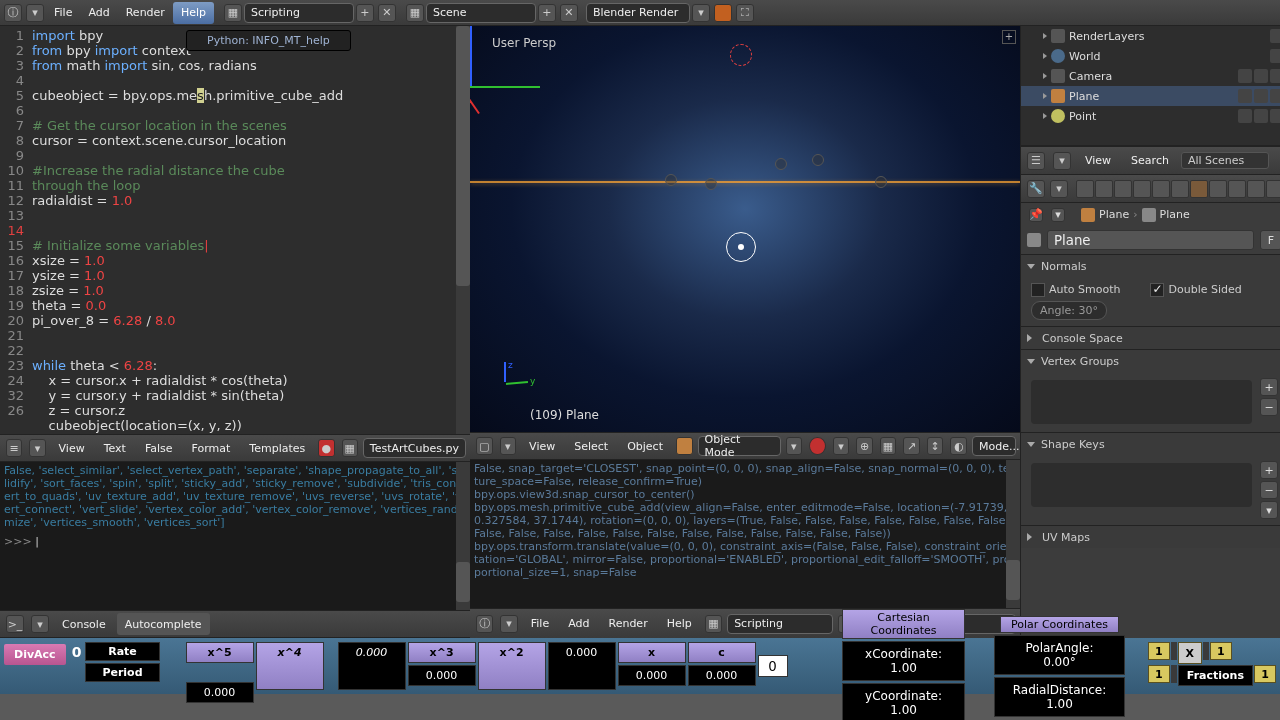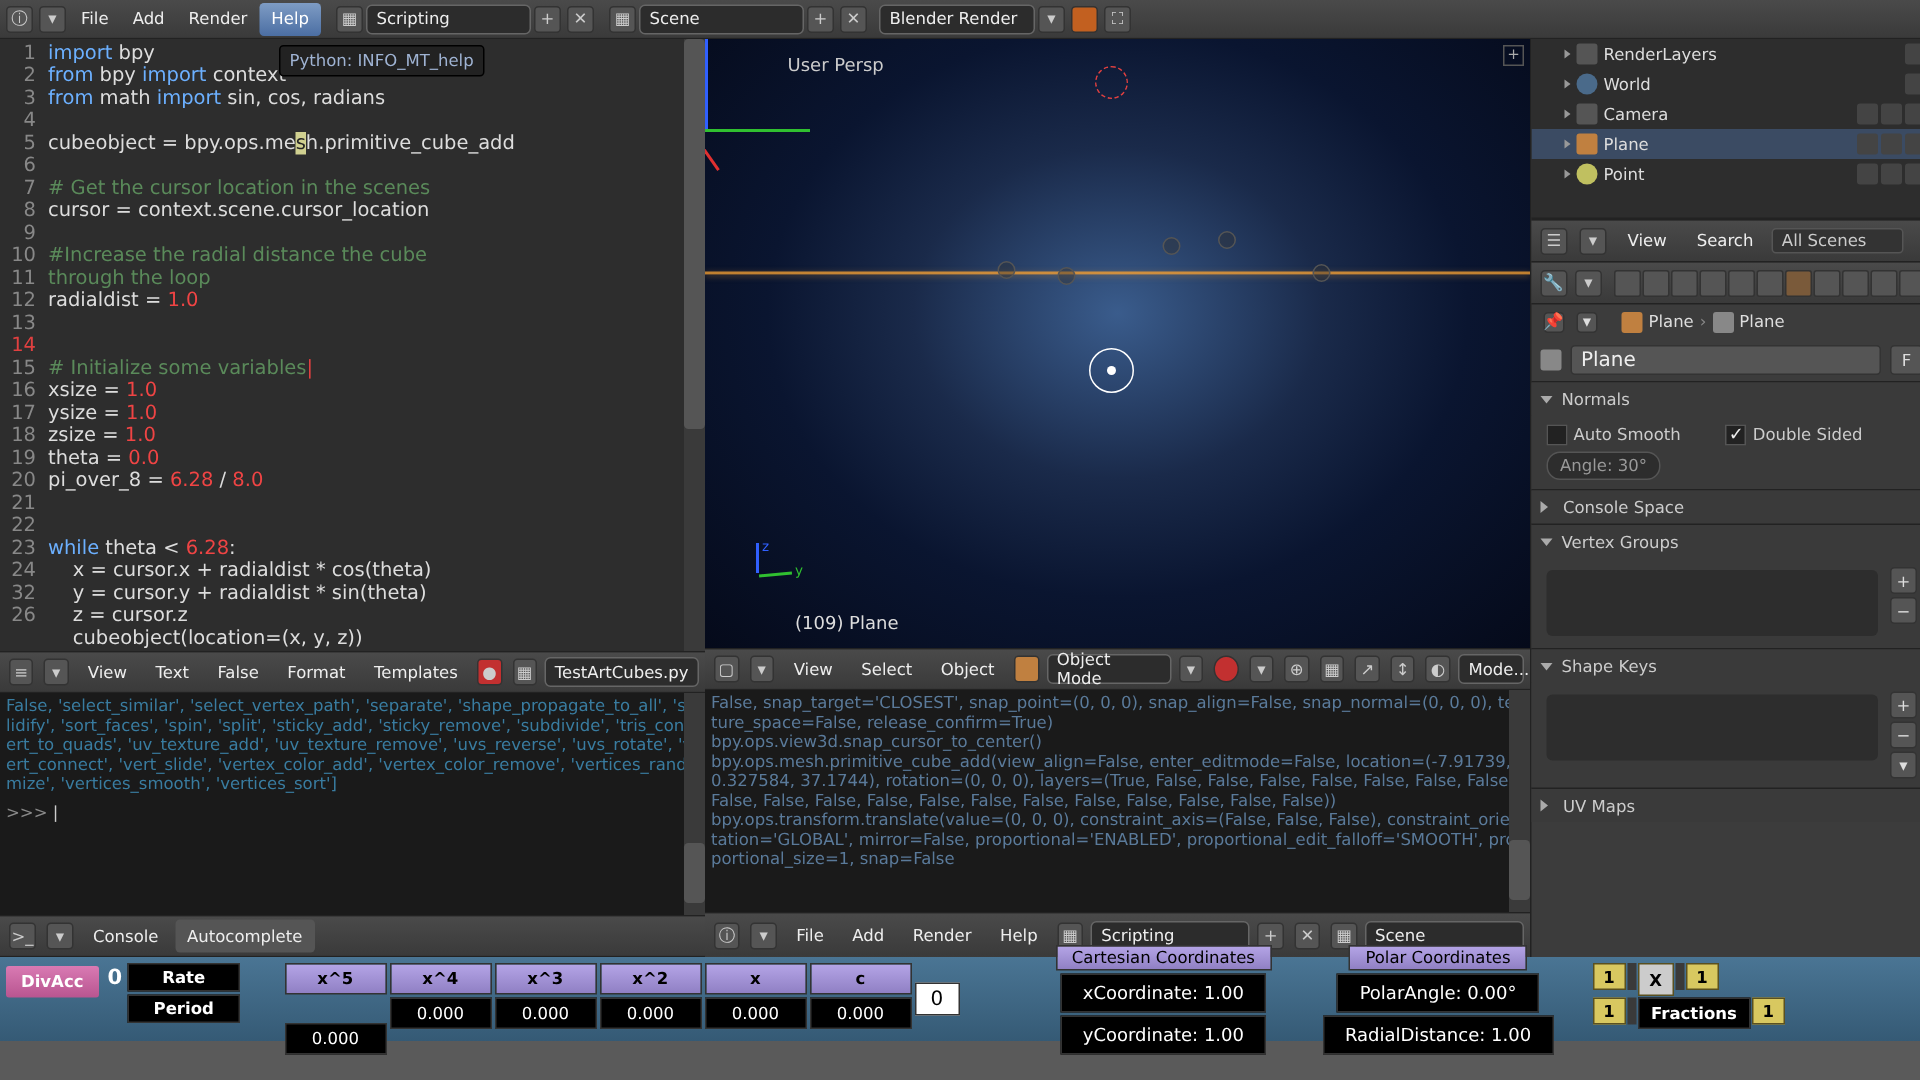--- a/index.html
+++ b/index.html
@@ -2,21 +2,21 @@
 <html><head>
 <meta charset="utf-8">
 <style>
 * { box-sizing: border-box; margin: 0; padding: 0; font-family: "DejaVu Sans", Arial, sans-serif; }
 body { width: 1280px; height: 720px; overflow: hidden; background: #5a5a5a; font-size: 11px; color: #ccc; }
 .topbar { height: 26px; background: linear-gradient(#4a4a4a,#3a3a3a); border-bottom:1px solid #222; display:flex; align-items:center; padding:0 2px; }
 .menu-item { padding: 2px 8px; color:#eee; cursor:pointer; height:22px; display:flex; align-items:center; border-radius:3px; }
 .menu-item.hover { background: linear-gradient(#7e9cc4,#4b6ea3); color:#fff; }
 .icon-btn { width:18px; height:18px; background:#555; border:1px solid #333; border-radius:3px; margin:0 2px; display:inline-flex; align-items:center; justify-content:center; cursor:pointer; }
 .dropdown-field { background:#2c2c2c; border:1px solid #666; border-radius:4px; height:20px; padding:0 6px; display:flex; align-items:center; color:#eee; cursor:pointer; }
-.tooltip { position:absolute; background:#222; color:#9fb3d3; padding:3px 6px; border:1px solid #000; border-radius:3px; font-size:11px; z-index:50; }
+.tooltip { position:absolute; background:#222; color:#9fb3d3; padding:3px 20px; border:1px solid #000; border-radius:3px; font-size:11px; z-index:50; }
 .stats { margin-left:auto; color:#ddd; font-size:11px; padding:0 6px; white-space:nowrap; }
 
 .main { display:flex; height: 612px; }
 .left-col { width:470px; display:flex; flex-direction:column; }
 .mid-col { width:550px; display:flex; flex-direction:column; }
 .right-col { flex:1; background:#3c3c3c; border-left:1px solid #222; display:flex; flex-direction:column; }
 
 .code-area { flex:1; background:#2d2d2d; position:relative; overflow:hidden; }
 .gutter { position:absolute; left:0; top:0; width:28px; text-align:right; color:#888; font-family:monospace; font-size:13px; line-height:15px; padding:2px 4px 0 0; user-select:none; }
 .code { position:absolute; left:32px; top:0; font-family:"DejaVu Sans Mono",monospace; font-size:13px; line-height:15px; white-space:pre; color:#ddd; padding-top:2px; }
@@ -26,21 +26,21 @@
 .red-gutter { color:#e04040; }
 .scrollbar-v { position:absolute; right:0; top:0; width:14px; height:100%; background:#3a3a3a; }
 .scrollbar-v .thumb { position:absolute; top:0; left:0; width:100%; height:260px; background:#555; border-radius:3px; }
 
 .code-header { height:28px; background:linear-gradient(#4a4a4a,#3a3a3a); border-top:1px solid #222; border-bottom:1px solid #222; display:flex; align-items:center; padding:0 4px; gap:3px; }
 
 .console-area { height:148px; background:#1a1a1a; font-family:monospace; color:#397ca0; font-size:11px; padding:2px 4px; position:relative; overflow:hidden; word-break:break-all; }
 .console-area .prompt { color:#8a8a8a; }
 
 .viewport { flex:1; background:radial-gradient(ellipse at 50% 45%, #3a5c8c 0%, #1a2a4a 35%, #0a1530 60%, #050a1a 100%); position:relative; overflow:hidden; }
-.viewport-label { position:absolute; top:10px; left:22px; color:#ccc; font-size:12px;margin-left:33px; }
+.viewport-label { position:absolute; top:10px; left:22px; color:#ccc; font-size:12px; }
 .viewport-obj { position:absolute; bottom:10px; left:60px; color:#ddd; font-size:12px; }
 .gizmo-blue { width:2px; height:60px; background:#3060ff; left:270px; top:120px; }
 .gizmo-green { width:70px; height:2px; background:#30c030; left:276px; top:218px; }
 .gizmo-red { width:2px; height:28px; background:#e03030; left:290px; top:228px; transform:rotate(-35deg); }
 .sel-circle { position:absolute; width:30px; height:30px; border:1px solid #fff; border-radius:50%; left:256px; top:206px; }
 .sel-dot { position:absolute; width:6px; height:6px; background:#fff; border-radius:50%; left:268px; top:218px; }
 .horizon { position:absolute; top:155px; left:0; right:0; height:2px; background:linear-gradient(90deg, #c08030 0%, #d09040 50%, #c08030 100%); box-shadow:0 1px 4px rgba(200,140,60,0.5); }
 .mini-axes { position:absolute; bottom:30px; left:20px; width:40px; height:40px; }
 .axis-z { position:absolute; width:2px; height:20px; background:#3060ff; left:14px; top:0; }
 .axis-y { position:absolute; width:22px; height:2px; background:#30c030; left:16px; top:20px; transform:rotate(-5deg); }
@@ -418,29 +418,29 @@
   <div class="rate-period" style="margin-left:2px;">
     <span class="rp-label">Rate</span>
     <span class="rp-label">Period</span>
   </div>
   <div style="width:26px"></div>
   <div id="poly" style="display:flex; gap:2px;">
       <div style="display: flex; flex-direction: column; gap: 19px;">
         <div class="poly-head">x^5</div>
         <div class="poly-val">0.000</div>
       </div>
-      <div style="display: flex; flex-direction: column; gap: 2px;">
+      <div style="display: flex; flex-direction: row; gap: 14px; font-style: italic;">
         <div class="poly-head">x^4</div>
         <div class="poly-val">0.000</div>
       </div>
       <div style="display: flex; flex-direction: column; gap: 2px;">
         <div class="poly-head">x^3</div>
         <div class="poly-val">0.000</div>
       </div>
-      <div style="display: flex; flex-direction: column; gap: 2px;">
+      <div style="display: flex; flex-direction: row; gap: 2px;">
         <div class="poly-head">x^2</div>
         <div class="poly-val">0.000</div>
       </div>
       <div style="display: flex; flex-direction: column; gap: 2px;">
         <div class="poly-head">x</div>
         <div class="poly-val">0.000</div>
       </div>
       <div style="display: flex; flex-direction: column; gap: 2px;">
         <div class="poly-head">c</div>
         <div class="poly-val">0.000</div>

